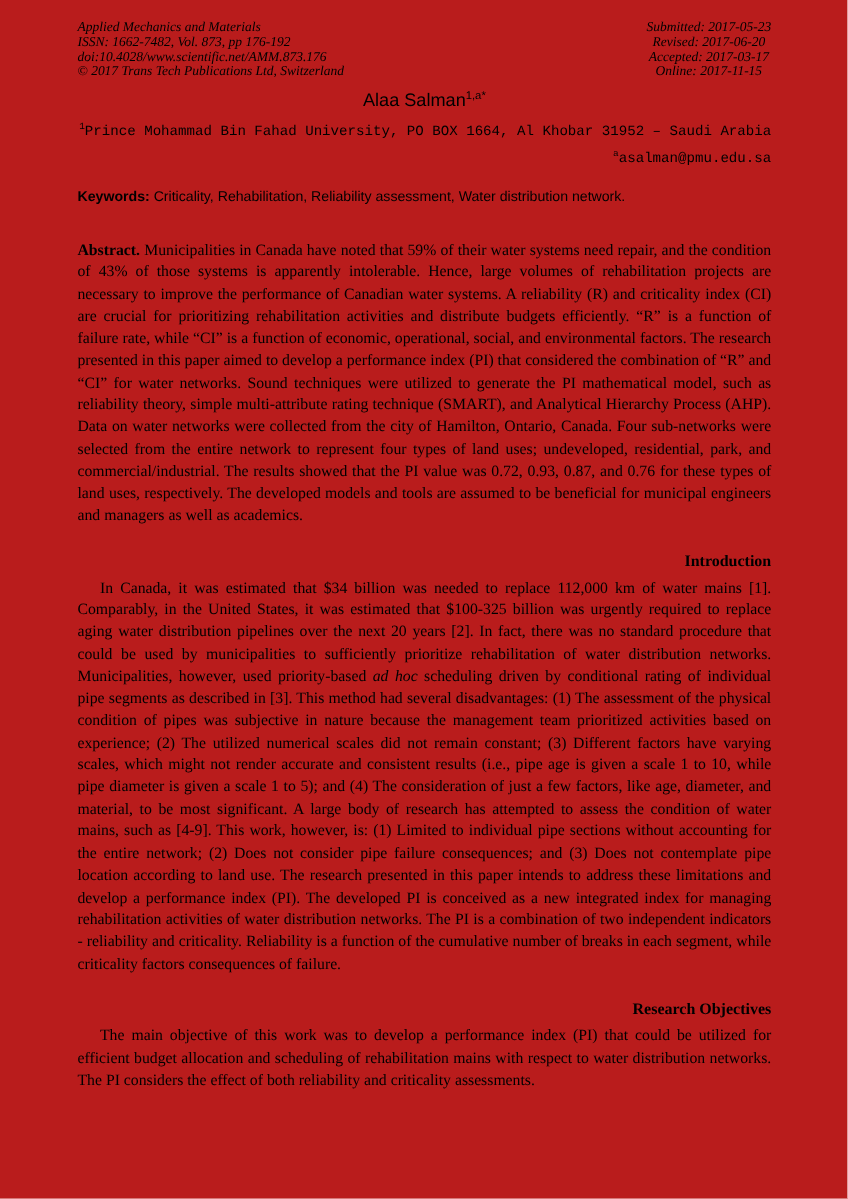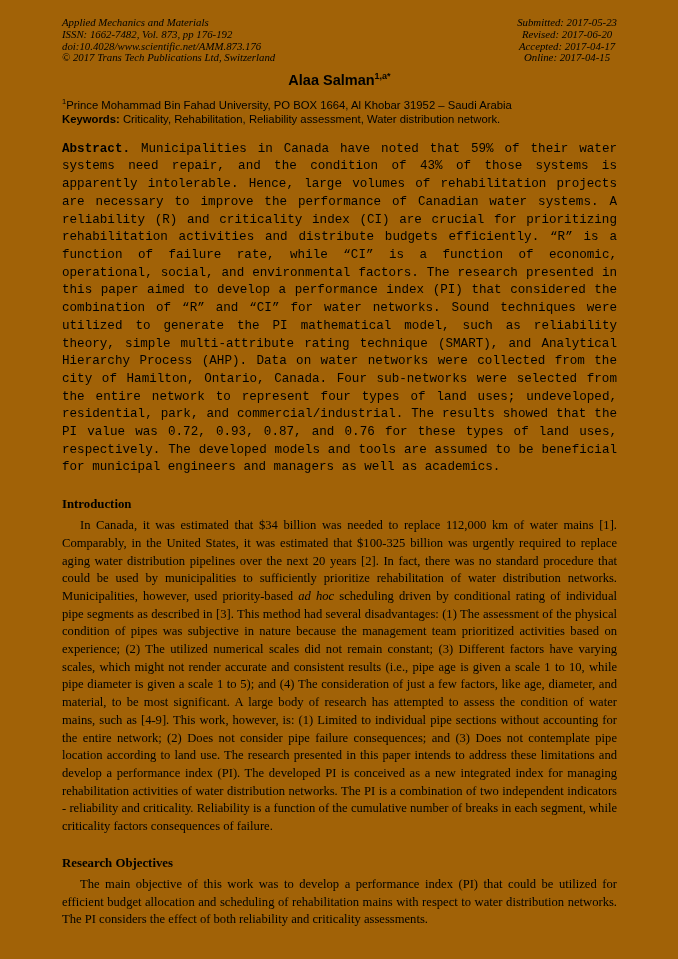--- a/index.html
+++ b/index.html
@@ -1,57 +1,57 @@
 <!DOCTYPE html>
 <html><head>
 <meta charset="utf-8">
 <style>
   html, body { margin: 0; padding: 0; background: #ffffff; }
   .page {
     width: 678px; height: 959px; box-sizing: border-box;
-    background: #a16207; color: #000000;
+    background: #b91c1c; color: #000000;
     padding: 17px 61px 0 62px;
     font-family: "Liberation Serif", serif;
     overflow: hidden;
   }
   .journal-header {
     display: flex; justify-content: space-between;
     font-style: italic; font-size: 10.8px; line-height: 11.8px;
   }
   .jh-right { text-align: center; }
   .paper-title {
     margin: 24px 0 0 0; text-align: center;
     font-family: "Liberation Sans", sans-serif;
     font-weight: 700; font-size: 15.5px; line-height: 1.25;
   }
   .author-line {
     margin-top: 7px; text-align: center;
-    font-family: "Liberation Sans", sans-serif; font-size: 14.5px; font-weight: bold;
+    font-family: "Liberation Sans", sans-serif; font-size: 14.5px;
   }
   .author-line sup { font-size: 9px; }
   .affiliation-line, .email-line {
-    text-align: left; font-family: Liberation Sans, sans-serif;
+    text-align: right; font-family: Liberation Mono, monospace;
     font-size: 11.3px;
   }
   .affiliation-line { margin-top: 9px; }
   .email-line { margin-top: 8px; }
   .affiliation-line sup, .email-line sup { font-size: 7.5px; }
   .keywords-line {
-    margin-top: 2px; font-family: "Liberation Sans", sans-serif;
+    margin-top: 18px; font-family: "Liberation Sans", sans-serif;
     font-size: 11.3px;
   }
   .bold { font-weight: 700; }
   .abstract-para {
-    margin: 16px 0 0 0; font-size: 12.6px; line-height: 17.7px;
+    margin: 28px 0 0 0; font-size: 12.6px; line-height: 17.7px;
     text-align: justify;
-    font-family: Liberation Mono, monospace;
   }
   .section-heading {
     margin: 20px 0 0 0; font-size: 12.8px; font-weight: 700;
     font-family: "Liberation Serif", serif;
+    text-align: right;
   }
   .body-para {
     margin: 5px 0 0 0; font-size: 12.6px; line-height: 17.7px;
     text-align: justify; text-indent: 18px;
   }
   .italic { font-style: italic; }
 </style>
 </head>
 <body>
 
@@ -60,30 +60,31 @@
   <div class="journal-header">
     <div class="jh-left">
       <div>Applied Mechanics and Materials</div>
       <div>ISSN: 1662-7482, Vol. 873, pp 176-192</div>
       <div>doi:10.4028/www.scientific.net/AMM.873.176</div>
       <div>© 2017 Trans Tech Publications Ltd, Switzerland</div>
     </div>
     <div class="jh-right">
       <div>Submitted: 2017-05-23</div>
       <div>Revised: 2017-06-20</div>
-      <div>Accepted: 2017-04-17</div>
-      <div>Online: 2017-04-15</div>
+      <div>Accepted: 2017-03-17</div>
+      <div>Online: 2017-11-15</div>
     </div>
   </div>
 
 
   <div class="author-line"><span>Alaa Salman</span><sup>1,a*</sup></div>
 
   <div class="affiliation-line"><sup>1</sup><span>Prince Mohammad Bin Fahad University, PO BOX 1664, Al Khobar 31952 – Saudi Arabia</span></div>
 
+  <div class="email-line"><sup>a</sup><span>asalman@pmu.edu.sa</span></div>
 
   <div class="keywords-line"><span class="bold">Keywords:</span> <span>Criticality, Rehabilitation, Reliability assessment, Water distribution network.</span></div>
 
   <p class="abstract-para"><span class="bold">Abstract.</span> <span>Municipalities in Canada have noted that 59% of their water systems need repair, and the condition of 43% of those systems is apparently intolerable. Hence, large volumes of rehabilitation projects are necessary to improve the performance of Canadian water systems. A reliability (R) and criticality index (CI) are crucial for prioritizing rehabilitation activities and distribute budgets efficiently. “R” is a function of failure rate, while “CI” is a function of economic, operational, social, and environmental factors. The research presented in this paper aimed to develop a performance index (PI) that considered the combination of “R” and “CI” for water networks. Sound techniques were utilized to generate the PI mathematical model, such as reliability theory, simple multi-attribute rating technique (SMART), and Analytical Hierarchy Process (AHP). Data on water networks were collected from the city of Hamilton, Ontario, Canada. Four sub-networks were selected from the entire network to represent four types of land uses; undeveloped, residential, park, and commercial/industrial. The results showed that the PI value was 0.72, 0.93, 0.87, and 0.76 for these types of land uses, respectively. The developed models and tools are assumed to be beneficial for municipal engineers and managers as well as academics.</span></p>
 
   <h2 class="section-heading">Introduction</h2>
 
   <p class="body-para"><span>In Canada, it was estimated that $34 billion was needed to replace 112,000 km of water mains [1]. Comparably, in the United States, it was estimated that $100-325 billion was urgently required to replace aging water distribution pipelines over the next 20 years [2]. In fact, there was no standard procedure that could be used by municipalities to sufficiently prioritize rehabilitation of water distribution networks. Municipalities, however, used priority-based </span><span class="italic">ad hoc</span><span> scheduling driven by conditional rating of individual pipe segments as described in [3]. This method had several disadvantages: (1) The assessment of the physical condition of pipes was subjective in nature because the management team prioritized activities based on experience; (2) The utilized numerical scales did not remain constant; (3) Different factors have varying scales, which might not render accurate and consistent results (i.e., pipe age is given a scale 1 to 10, while pipe diameter is given a scale 1 to 5); and (4) The consideration of just a few factors, like age, diameter, and material, to be most significant. A large body of research has attempted to assess the condition of water mains, such as [4-9]. This work, however, is: (1) Limited to individual pipe sections without accounting for the entire network; (2) Does not consider pipe failure consequences; and (3) Does not contemplate pipe location according to land use. The research presented in this paper intends to address these limitations and develop a performance index (PI). The developed PI is conceived as a new integrated index for managing rehabilitation activities of water distribution networks. The PI is a combination of two independent indicators - reliability and criticality. Reliability is a function of the cumulative number of breaks in each segment, while criticality factors consequences of failure.</span></p>
 
   <h2 class="section-heading">Research Objectives</h2>

